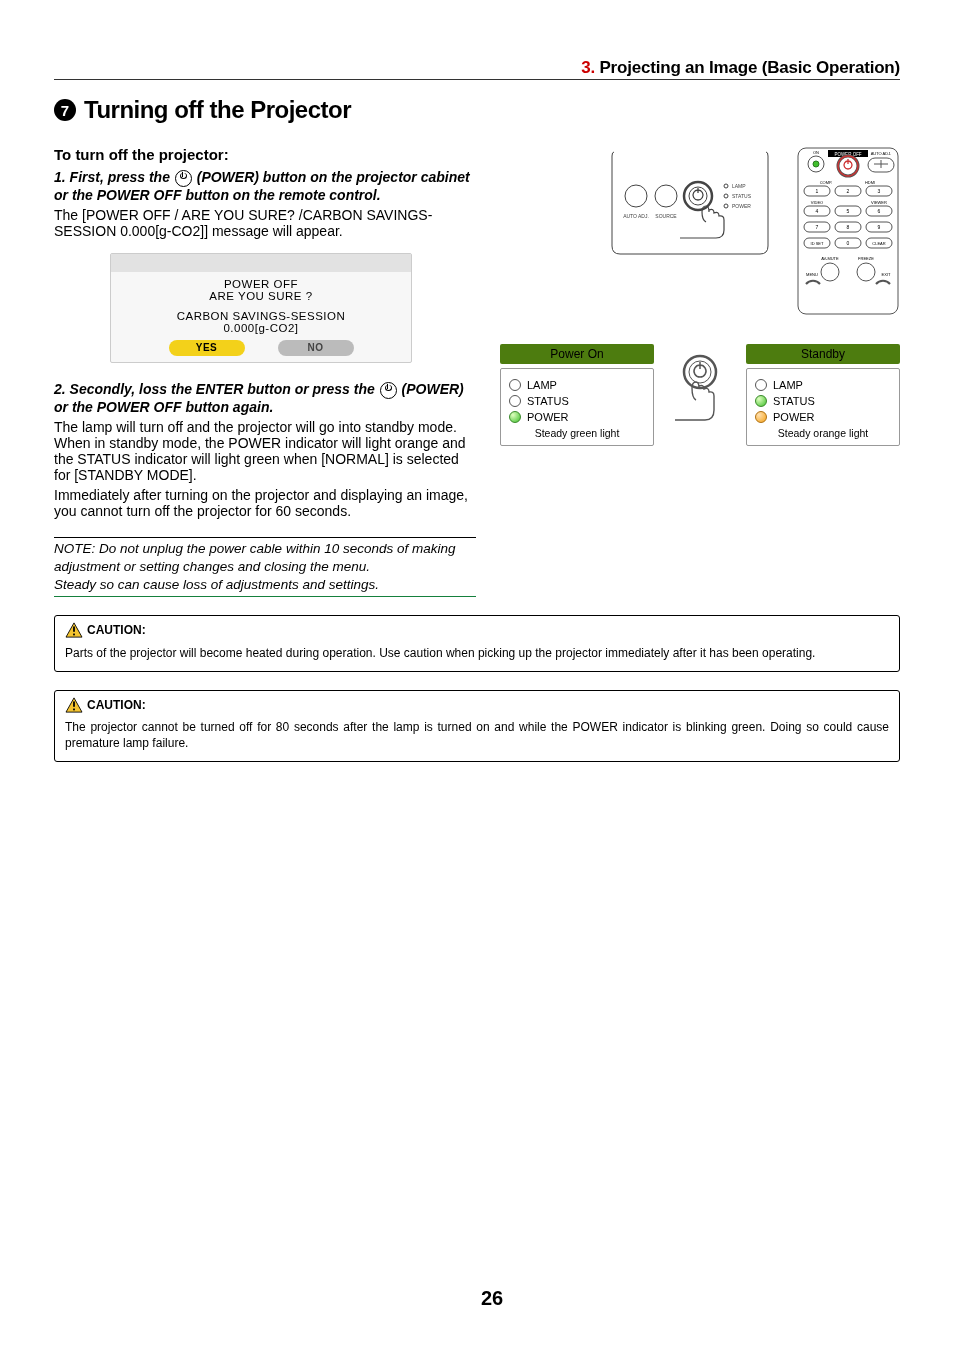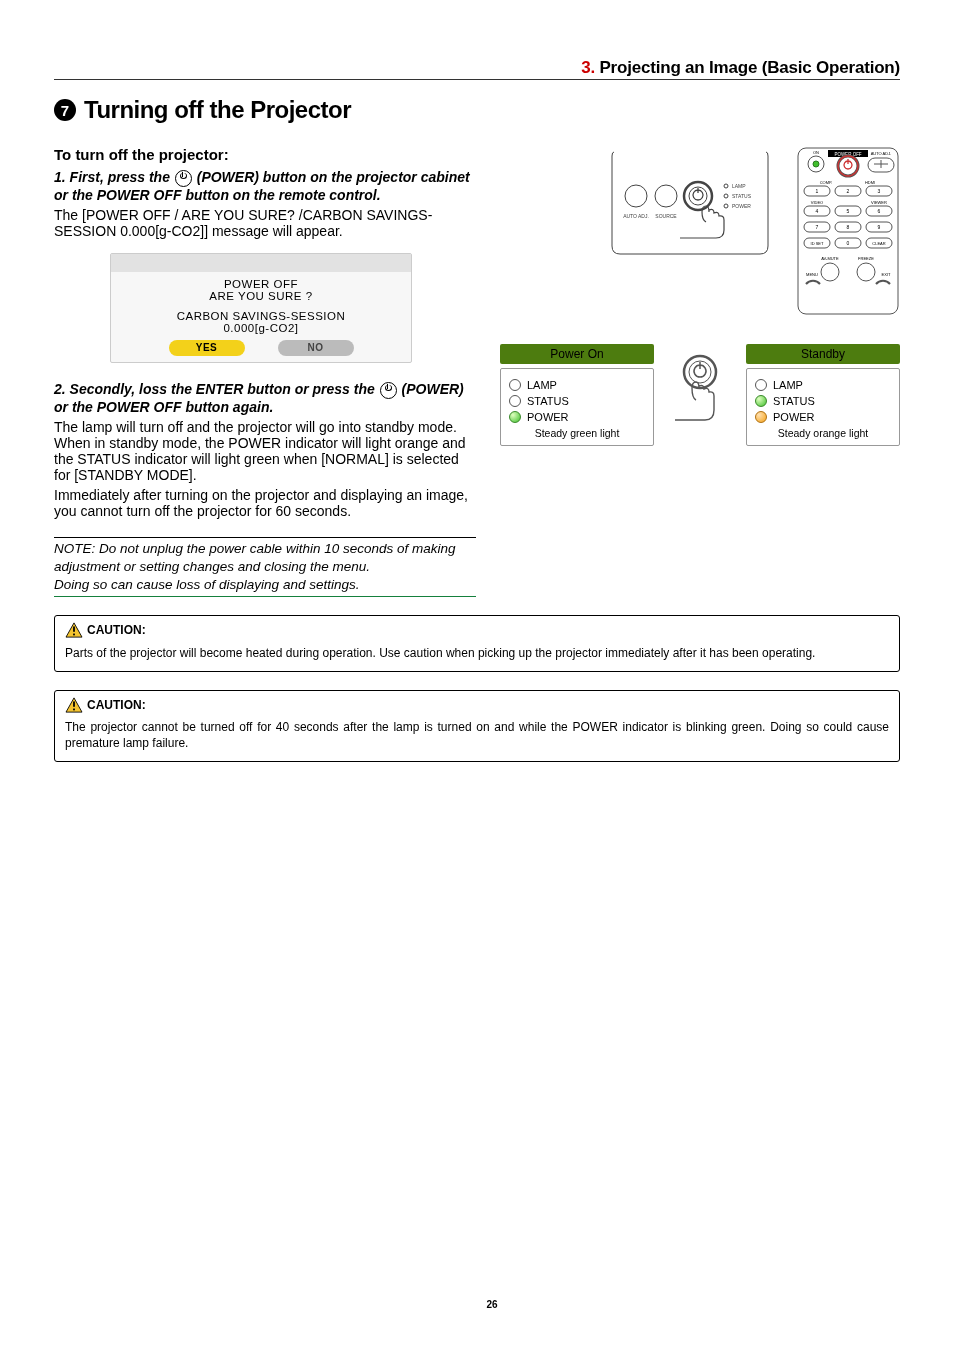--- a/index.html
+++ b/index.html
@@ -91,21 +91,21 @@
   .warn-tri {
     width: 18px; height: 16px;
     display:inline-block;
   }
   .page-num {
     position: absolute;
     bottom: 38px;
     left: 0; right: 0;
     text-align: center;
     font-weight: 700;
-    font-size: 10px;
+    font-size: 20px;
     margin-left: 30px;
   }
   .dialog-illust {
     margin: 14px 0 18px 56px;
     width: 300px;
     border: 1px solid #ccc;
     border-radius: 2px;
     background: #f7f7f7;
     padding: 0 0 6px 0;
     position: relative;
@@ -238,21 +238,21 @@
           <span class="power-icon-inline"></span>
           <span>(POWER) or the POWER OFF button again.</span>
         </span>
         <div class="it" style="margin-top:4px;">The lamp will turn off and the projector will go into standby mode. When in standby mode, the POWER indicator will light orange and the STATUS indicator will light green when [NORMAL] is selected for [STANDBY MODE].</div>
         <div class="it" style="margin-top:4px;">Immediately after turning on the projector and displaying an image, you cannot turn off the projector for 60 seconds.</div>
       </div>
 
 
       <div class="note-block">
         <div>NOTE: Do not unplug the power cable within 10 seconds of making adjustment or setting changes and closing the menu.</div>
-        <div>Doing so can cause loss of displaying and settings.</div>
+        <div>Steady so can cause loss of adjustments and settings.</div>
       </div>
     </div>
 
     <div class="right-col">
       <div class="diag-row">
 
         <svg class="panel-box" viewBox="0 0 160 112">
           <path d="M4 6 Q2 6 2 10 L2 100 Q2 108 10 108 L150 108 Q158 108 158 100 L158 10 Q158 6 156 6" fill="none" stroke="#444" stroke-width="1"></path>
           <circle cx="26" cy="50" r="11" fill="none" stroke="#444"></circle>
           <circle cx="56" cy="50" r="11" fill="none" stroke="#444"></circle>
@@ -399,17 +399,17 @@
 
   <div class="caution-box">
     <span class="caution-label">
       <svg class="warn-tri" viewBox="0 0 20 18">
         <polygon points="10,1 19,17 1,17" fill="#f4c430" stroke="#000" stroke-width="1"></polygon>
         <rect x="9" y="5" width="2" height="6" fill="#000"></rect>
           <rect x="9" y="13" width="2" height="2" fill="#000"></rect>
       </svg>
       <span>CAUTION:</span>
     </span>
-    <div style="margin-top:2px; text-align:justify;">The projector cannot be turned off for 40 seconds after the lamp is turned on and while the POWER indicator is blinking green. Doing so could cause premature lamp failure.</div>
+    <div style="margin-top:2px; text-align:justify;">The projector cannot be turned off for 80 seconds after the lamp is turned on and while the POWER indicator is blinking green. Doing so could cause premature lamp failure.</div>
   </div>
 
   <div class="page-num">26</div>
 </div>
 
 </body></html>

